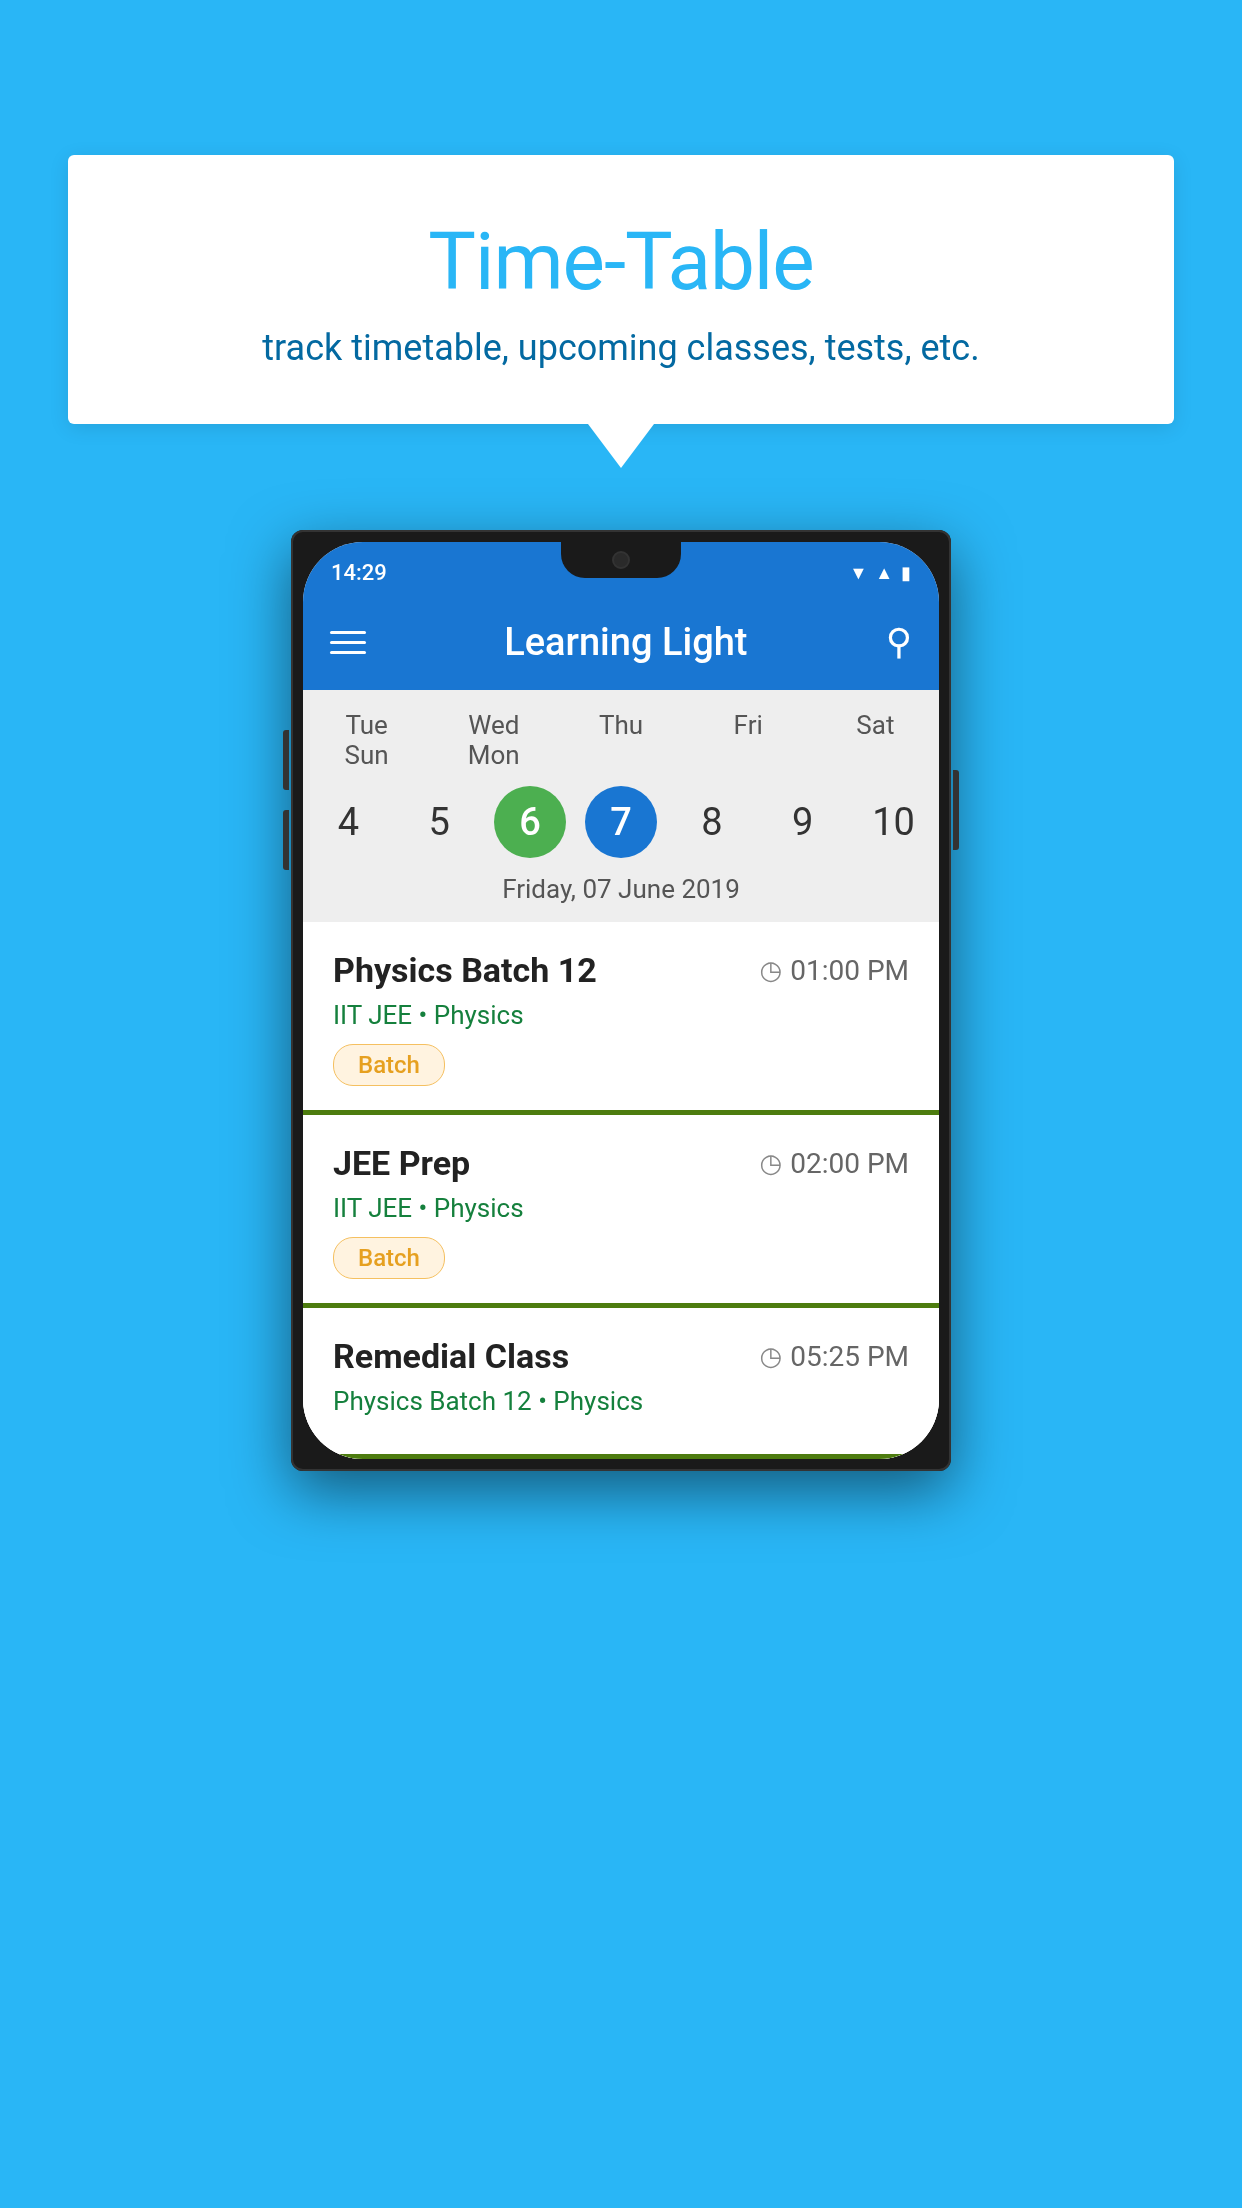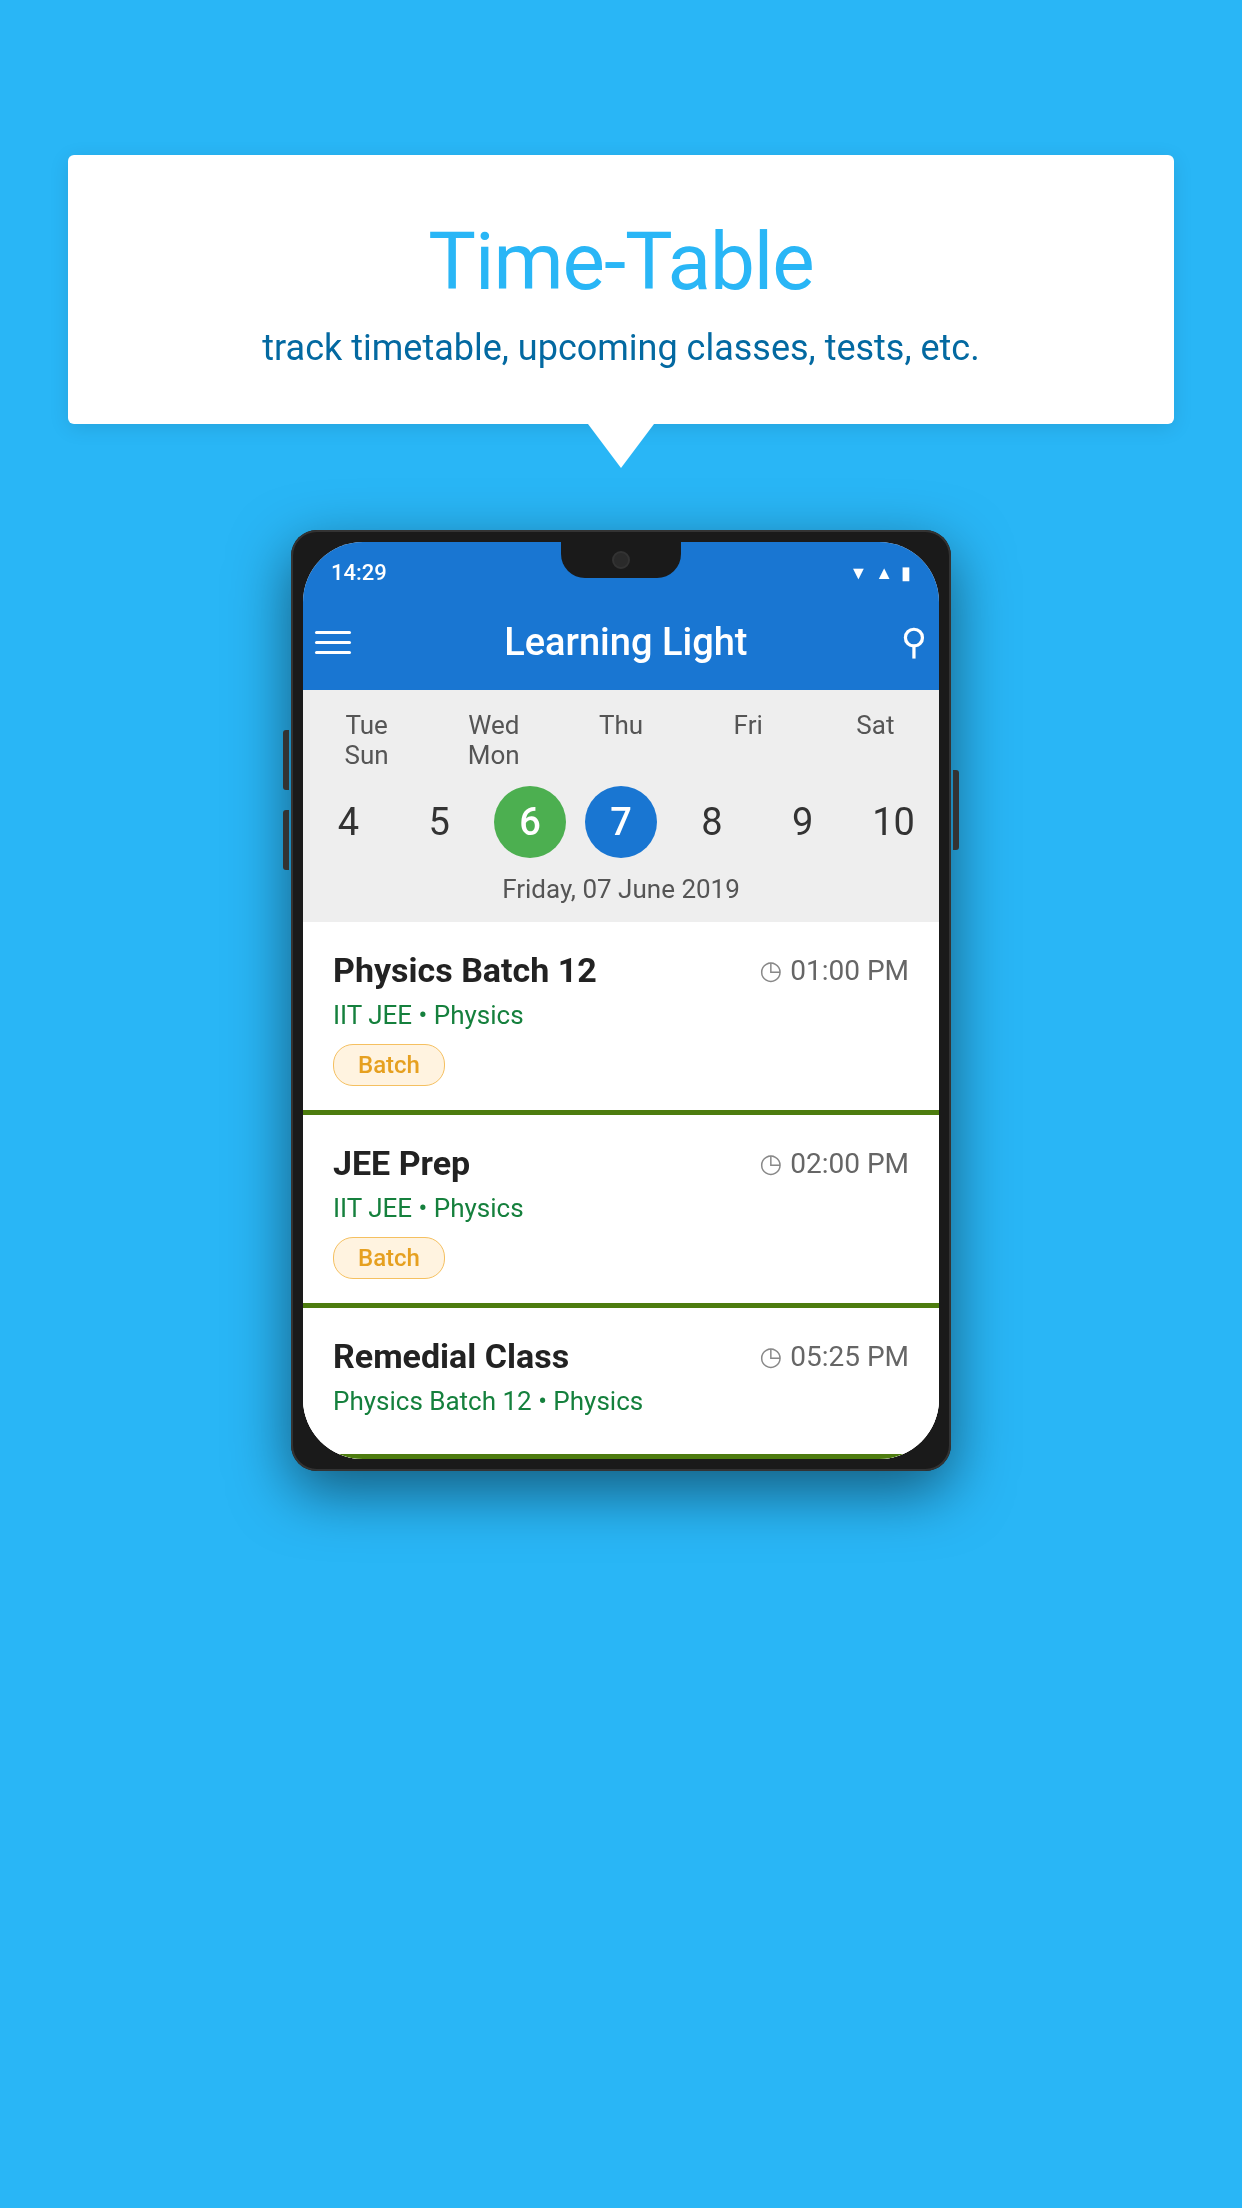--- a/index.html
+++ b/index.html
@@ -62,21 +62,21 @@
     .phone-container {
       position: absolute;
       top: 530px;
       left: 50%;
       transform: translateX(-50%);
       width: 660px;
     }
 
     .phone-shell {
       background: #1a1a1a;
-      border-radius: 26px;
+      border-radius: 12px;
       padding: 12px;
       box-shadow: 0 20px 60px rgba(0,0,0,0.5), inset 0 0 0 2px #333;
       position: relative;
     }
 
     
     .phone-notch {
       position: absolute;
       top: 12px;
       left: 50%;
@@ -131,21 +131,21 @@
       color: white;
       font-size: 20px;
     }
 
     
     .app-bar {
       background: #1976D2;
       height: 96px;
       display: flex;
       align-items: center;
-      padding: 0 12px;
+      padding: 0 27px;
       gap: 10px;
     }
 
     .hamburger-icon {
       color: white;
       font-size: 36px;
       cursor: pointer;
       display: flex;
       flex-direction: column;
       gap: 7px;

